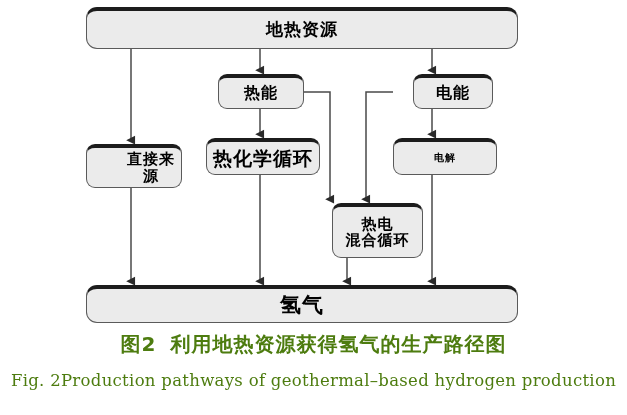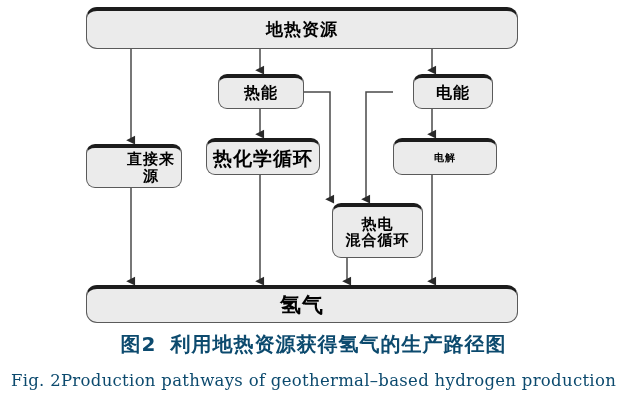--- a/index.html
+++ b/index.html
@@ -61,21 +61,21 @@
     z-index: 1;
     pointer-events: none;
   }
 
   
   .caption {
     position: absolute;
     left: 0;
     width: 627px;
     text-align: center;
-    color: #0c4a6e;
+    color: #4d7c0f;
   }
   #caption-cn {
     top: 331px;
     font-size: 20px;
     font-weight: bold;
     letter-spacing: 1px;
     font-family: "DejaVu Sans", "Liberation Sans", sans-serif;
   }
   #caption-en {
     top: 371px;

